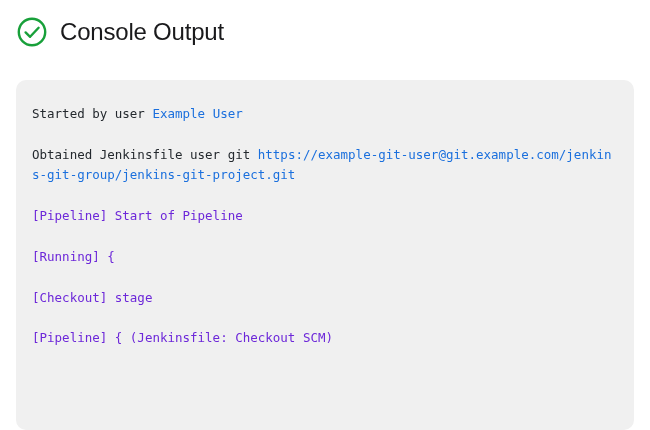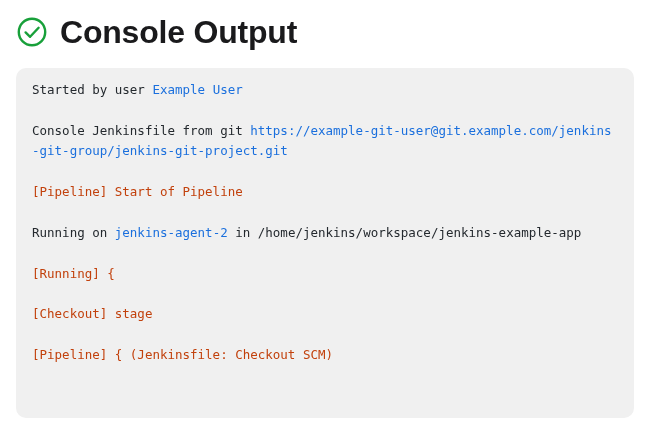--- a/index.html
+++ b/index.html
@@ -28,38 +28,38 @@
     height: 50px;
     box-sizing: border-box;
   }
   .status-icon {
     width: 32px;
     height: 32px;
     flex: 0 0 32px;
     display: block;
   }
   .page-title {
-    font-size: 32px;
-    font-weight: bold;
+    font-size: 24px;
+    font-weight: normal;
     color: #1a1a1c;
     letter-spacing: -0.2px;
     line-height: 1;
     white-space: nowrap;
   }
   
   .console-panel {
     position: absolute;
     left: 16px;
-    top: 68px;
+    top: 80px;
     width: 618px;
     height: 350px;
     background: #f0f0f0;
     border-radius: 10px;
     box-sizing: border-box;
-    padding: 12px 16px 0 16px;
+    padding: 24px 16px 0 16px;
     overflow: hidden;
   }
   .console-log {
     font-family: "DejaVu Sans Mono", "Liberation Mono", monospace;
     font-size: 12.5px;
     line-height: 20.4px;
     color: #24292e;
     white-space: pre-wrap;
     word-break: break-all;
   }
@@ -67,43 +67,42 @@
     display: block;
     white-space: pre-wrap;
   }
   .log-seg {
     white-space: pre-wrap;
   }
   .log-seg.link {
     color: #1a6fdd;
   }
   .log-seg.muted {
-    color: #c2410c;
+    color: #6d28d9;
   }
 </style>
 </head>
 <body>
 
 <div class="page">
 
   <div class="header">
     <span class="status-icon-wrap">
       <svg class="status-icon" viewBox="0 0 32 32" aria-hidden="true">
         <circle cx="16" cy="16" r="13.2" fill="none" stroke="#18a03a" stroke-width="2.4"></circle>
         <path d="M9.6 16.4 L14.1 20.8 L22.6 11.8" fill="none" stroke="#18a03a" stroke-width="2.4" stroke-linecap="round" stroke-linejoin="round"></path>
       </svg>
     </span>
     <div class="page-title">Console Output</div>
   </div>
 
   <div class="console-panel">
     <div class="console-log" id="console-log"><span class="log-line"><span class="log-seg">Started by user </span><span class="log-seg link">Example User</span></span>
-<span class="log-line"><span class="log-seg">Console Jenkinsfile from git </span><span class="log-seg link">https://example-git-user@git.example.com/jenkins-git-group/jenkins-git-project.git</span></span>
+<span class="log-line"><span class="log-seg">Obtained Jenkinsfile user git </span><span class="log-seg link">https://example-git-user@git.example.com/jenkins-git-group/jenkins-git-project.git</span></span>
 <span class="log-line"><span class="log-seg muted">[Pipeline] Start of Pipeline</span></span>
-<span class="log-line"><span class="log-seg">Running on </span><span class="log-seg link">jenkins-agent-2</span><span class="log-seg"> in /home/jenkins/workspace/jenkins-example-app</span></span>
 <span class="log-line"><span class="log-seg muted">[Running] {</span></span>
 <span class="log-line"><span class="log-seg muted">[Checkout] stage</span></span>
 <span class="log-line"><span class="log-seg muted">[Pipeline] { (Jenkinsfile: Checkout SCM)</span></span>
 
 
 
 
 
 
 

